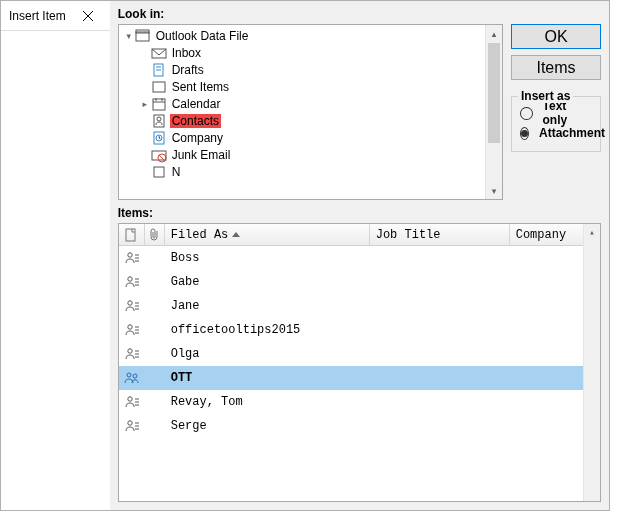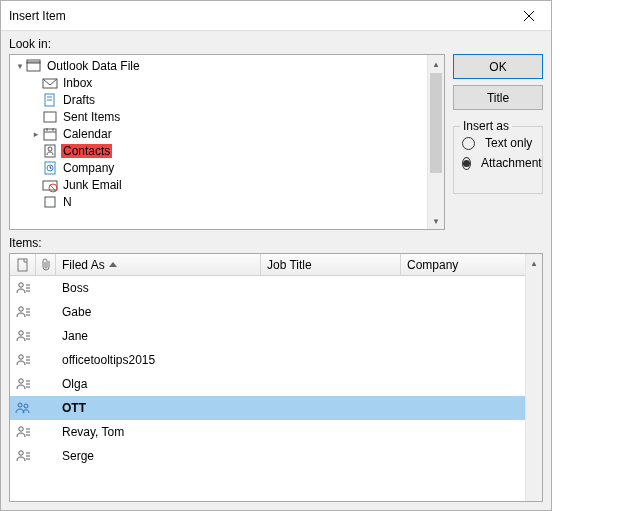--- a/index.html
+++ b/index.html
@@ -7,26 +7,26 @@
   body {
     font-family: "Segoe UI", Tahoma, sans-serif;
     font-size: 12px;
     background: #fff;
     color: #000;
     width: 638px;
     height: 511px;
     overflow: hidden;
   }
   .window {
-    width: 552px;
+    width: 610px;
     height: 511px;
     border: 1px solid #b0b0b0;
     background: #fff;
     display: flex;
-    flex-direction: column;
+    flex-direction: row;
   }
   .titlebar {
     height: 30px;
     display: flex;
     align-items: center;
     justify-content: space-between;
     padding: 0 0 0 8px;
     border-bottom: 1px solid #ddd;
     background: #fff;
   }
@@ -40,21 +40,21 @@
     font-size: 14px;
     font-family: Arial, sans-serif;
   }
   .body {
     flex: 1;
     background: #f0f0f0;
     padding: 6px 8px 8px 8px;
     display: flex;
     flex-direction: column;
   }
-  .label { font-size: 12px; margin-bottom: 3px; }
+  .label { font-size: 12px; margin-bottom: 3px; font-weight: bold; }
   .upper {
     display: flex;
     gap: 8px;
     height: 176px;
   }
   .tree-wrap {
     flex: 1;
     border: 1px solid #a9a9a9;
     background: #fff;
     position: relative;
@@ -120,31 +120,32 @@
   .right-col {
     width: 90px;
     display: flex;
     flex-direction: column;
     gap: 6px;
   }
   .btn {
     height: 25px;
     border: 1px solid #adadad;
     background: #e1e1e1;
-    font-size: 12px;
+    font-size: 16px;
     display: flex;
     align-items: center;
     justify-content: center;
   }
   .btn.primary { border: 1px solid #0078d7; }
   .groupbox {
     border: 1px solid #d0d0d0;
-    padding: 6px 8px 20px 8px;
+    padding: 6px 8px 8px 8px;
     margin-top: 2px;
     position: relative;
+    font-weight: bold;
   }
   .groupbox .legend {
     position: absolute;
     top: -8px;
     left: 6px;
     background: #f0f0f0;
     padding: 0 3px;
     font-size: 12px;
   }
   .radio-row {
@@ -168,20 +169,21 @@
     background: #333;
     border-radius: 50%;
   }
   .items-label { margin-top: 6px; }
   .list-wrap {
     flex: 1;
     border: 1px solid #a9a9a9;
     background: #fff;
     display: flex;
     overflow: hidden;
+    font-family: Liberation Mono, monospace;
   }
   .list {
     flex: 1;
     overflow: hidden;
   }
   .list-header {
     display: flex;
     height: 22px;
     background: linear-gradient(#fcfcfc,#ededed);
     border-bottom: 1px solid #d0d0d0;
@@ -350,21 +352,21 @@
           </div>
         </div>
         <div class="scrollbar">
           <div class="sbtn up">▴</div>
           <div class="thumb"></div>
           <div class="sbtn down">▾</div>
         </div>
       </div>
       <div class="right-col">
         <div class="btn primary">OK</div>
-        <div class="btn">Title</div>
+        <div class="btn">Items</div>
         <div class="groupbox" style="margin-top:10px;">
           <div class="legend">Insert as</div>
           <div class="radio-row">
             <span class="radio"></span>
             <span>Text only</span>
           </div>
           <div class="radio-row">
             <span class="radio checked"></span>
             <span>Attachment</span>
           </div>

